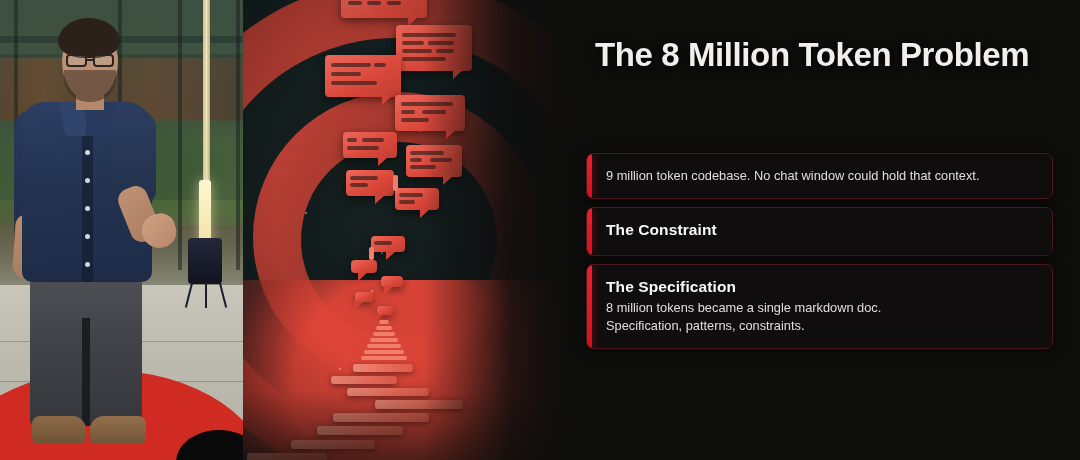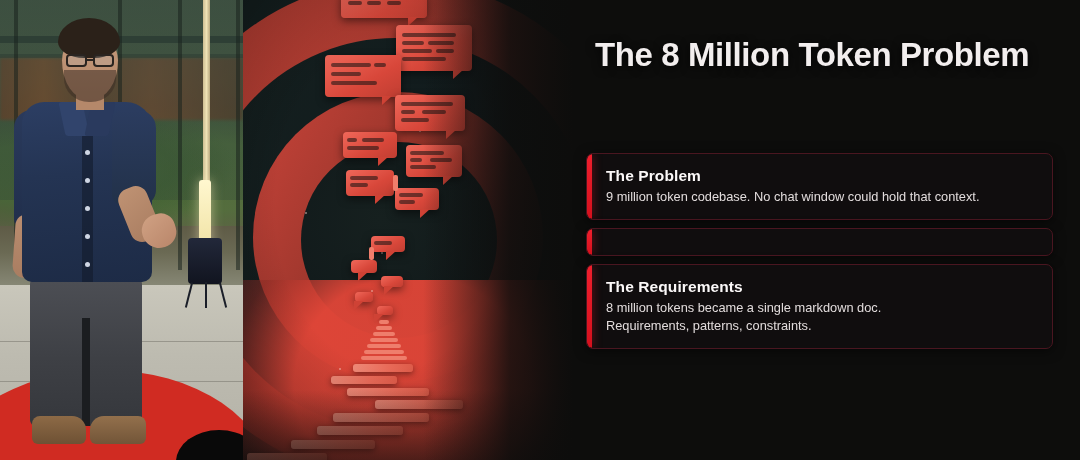--- a/index.html
+++ b/index.html
@@ -284,29 +284,29 @@
     <div class="g-fade-b"></div>
     <div class="g-fade-r"></div>
   </div>
 
   <div class="panel">
     <div class="title">The 8 Million Token Problem</div>
 
     <div class="cards">
 
       <div class="card">
-        <h3>The Problem</h3>
         <p>9 million token codebase. No chat window could hold that context.</p>
       </div>
 
       <div class="card">
+        <h3>The Constraint</h3>
       </div>
 
       <div class="card">
-        <h3>The Requirements</h3>
+        <h3>The Specification</h3>
         <p>8 million tokens became a single markdown doc.</p>
-        <p>Requirements, patterns, constraints.</p>
+        <p>Specification, patterns, constraints.</p>
       </div>
 
     </div>
   </div>
 
 </div>
 
 </body></html>

